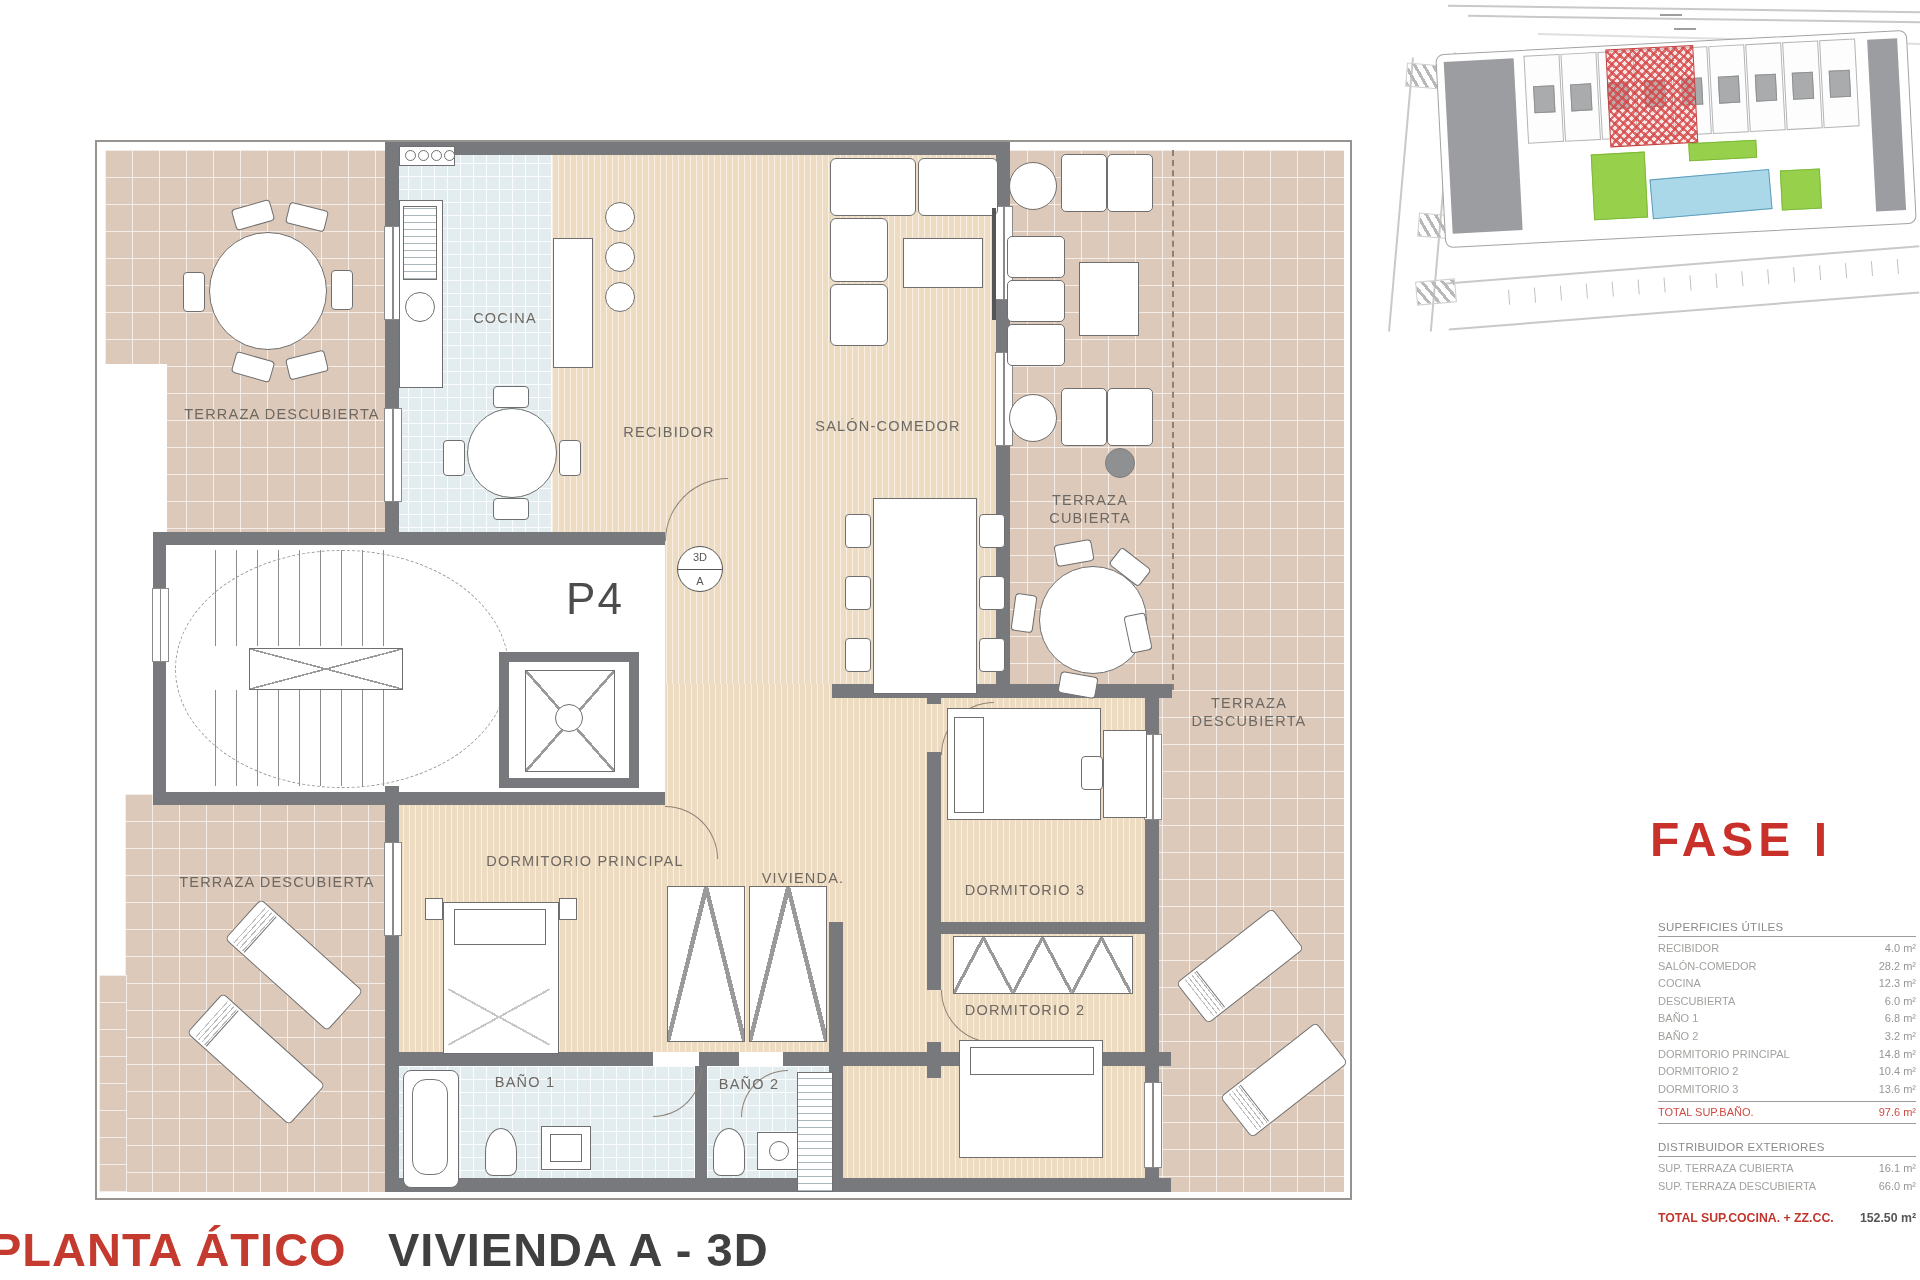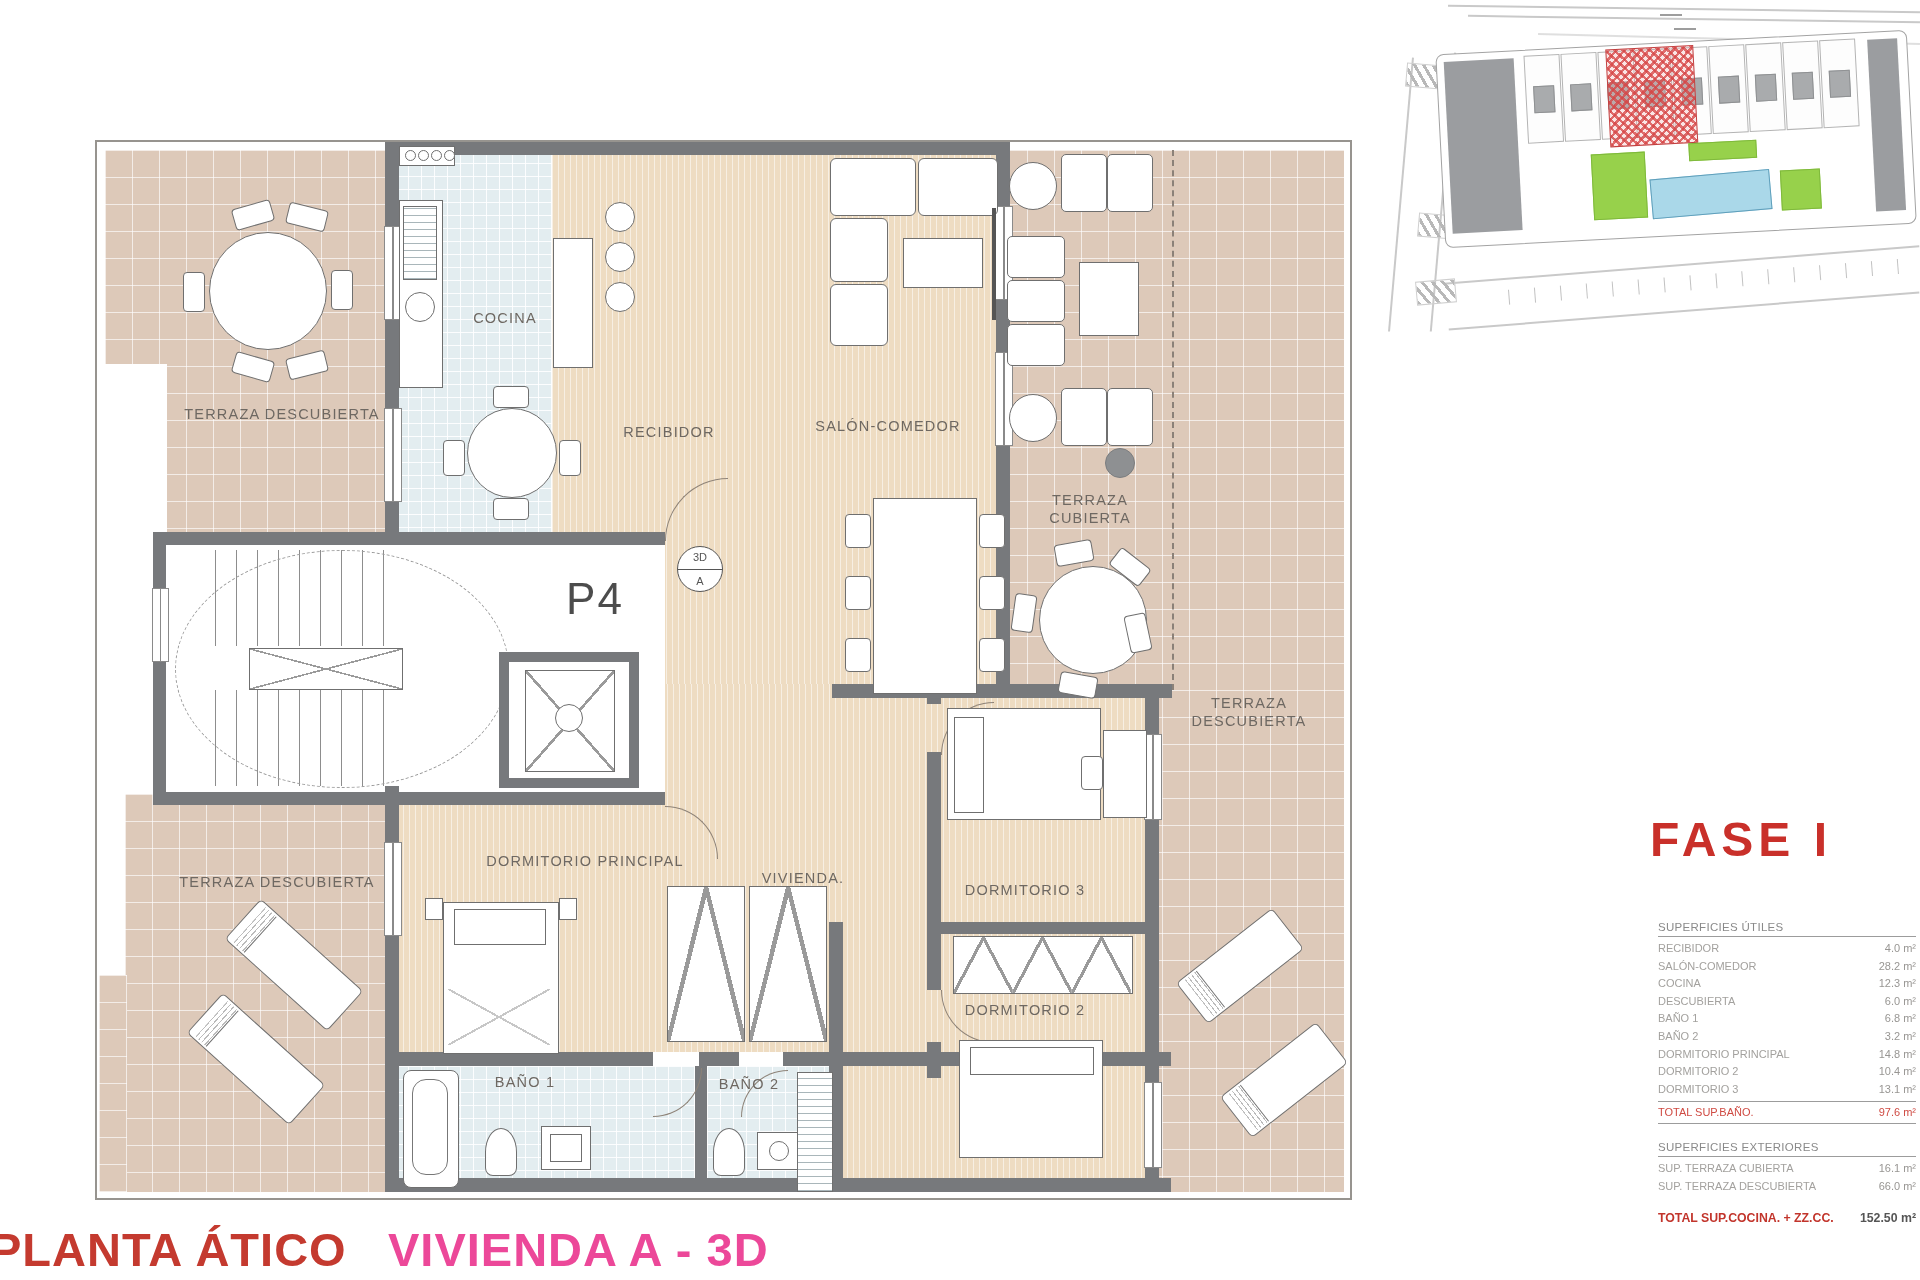--- a/index.html
+++ b/index.html
@@ -374,38 +374,38 @@
       <div class="trow">
         <span>DORMITORIO PRINCIPAL</span>
         <span>14.8 m²</span>
       </div>
       <div class="trow">
         <span>DORMITORIO 2</span>
         <span>10.4 m²</span>
       </div>
       <div class="trow">
         <span>DORMITORIO 3</span>
-        <span>13.1 m²</span>
+        <span>13.6 m²</span>
       </div>
     </div>
   <div class="totrow">
     <span>TOTAL SUP.BAÑO.</span>
     <span>97.6 m²</span>
   </div>
-  <div class="thead sect2">SUPERFICIES EXTERIORES</div>
+  <div class="thead sect2">DISTRIBUIDOR EXTERIORES</div>
   <div id="rows-ext">
       <div class="trow">
         <span>SUP. TERRAZA CUBIERTA</span>
         <span>16.1 m²</span>
       </div>
       <div class="trow">
         <span>SUP. TERRAZA DESCUBIERTA</span>
         <span>66.0 m²</span>
       </div>
     </div>
   <div class="grandrow">
     <span>TOTAL SUP.COCINA. + ZZ.CC.</span>
     <span>152.50 m²</span>
   </div>
 </div>
 
 <div class="title" style="left:-10px;color:#c43a2f;">PLANTA ÁTICO</div>
-<div class="title" style="left:388px;color:#ec4899;">VIVIENDA A - 3D</div>
+<div class="title" style="left:388px;color:#404040;">VIVIENDA A - 3D</div>
 
 </body></html>

